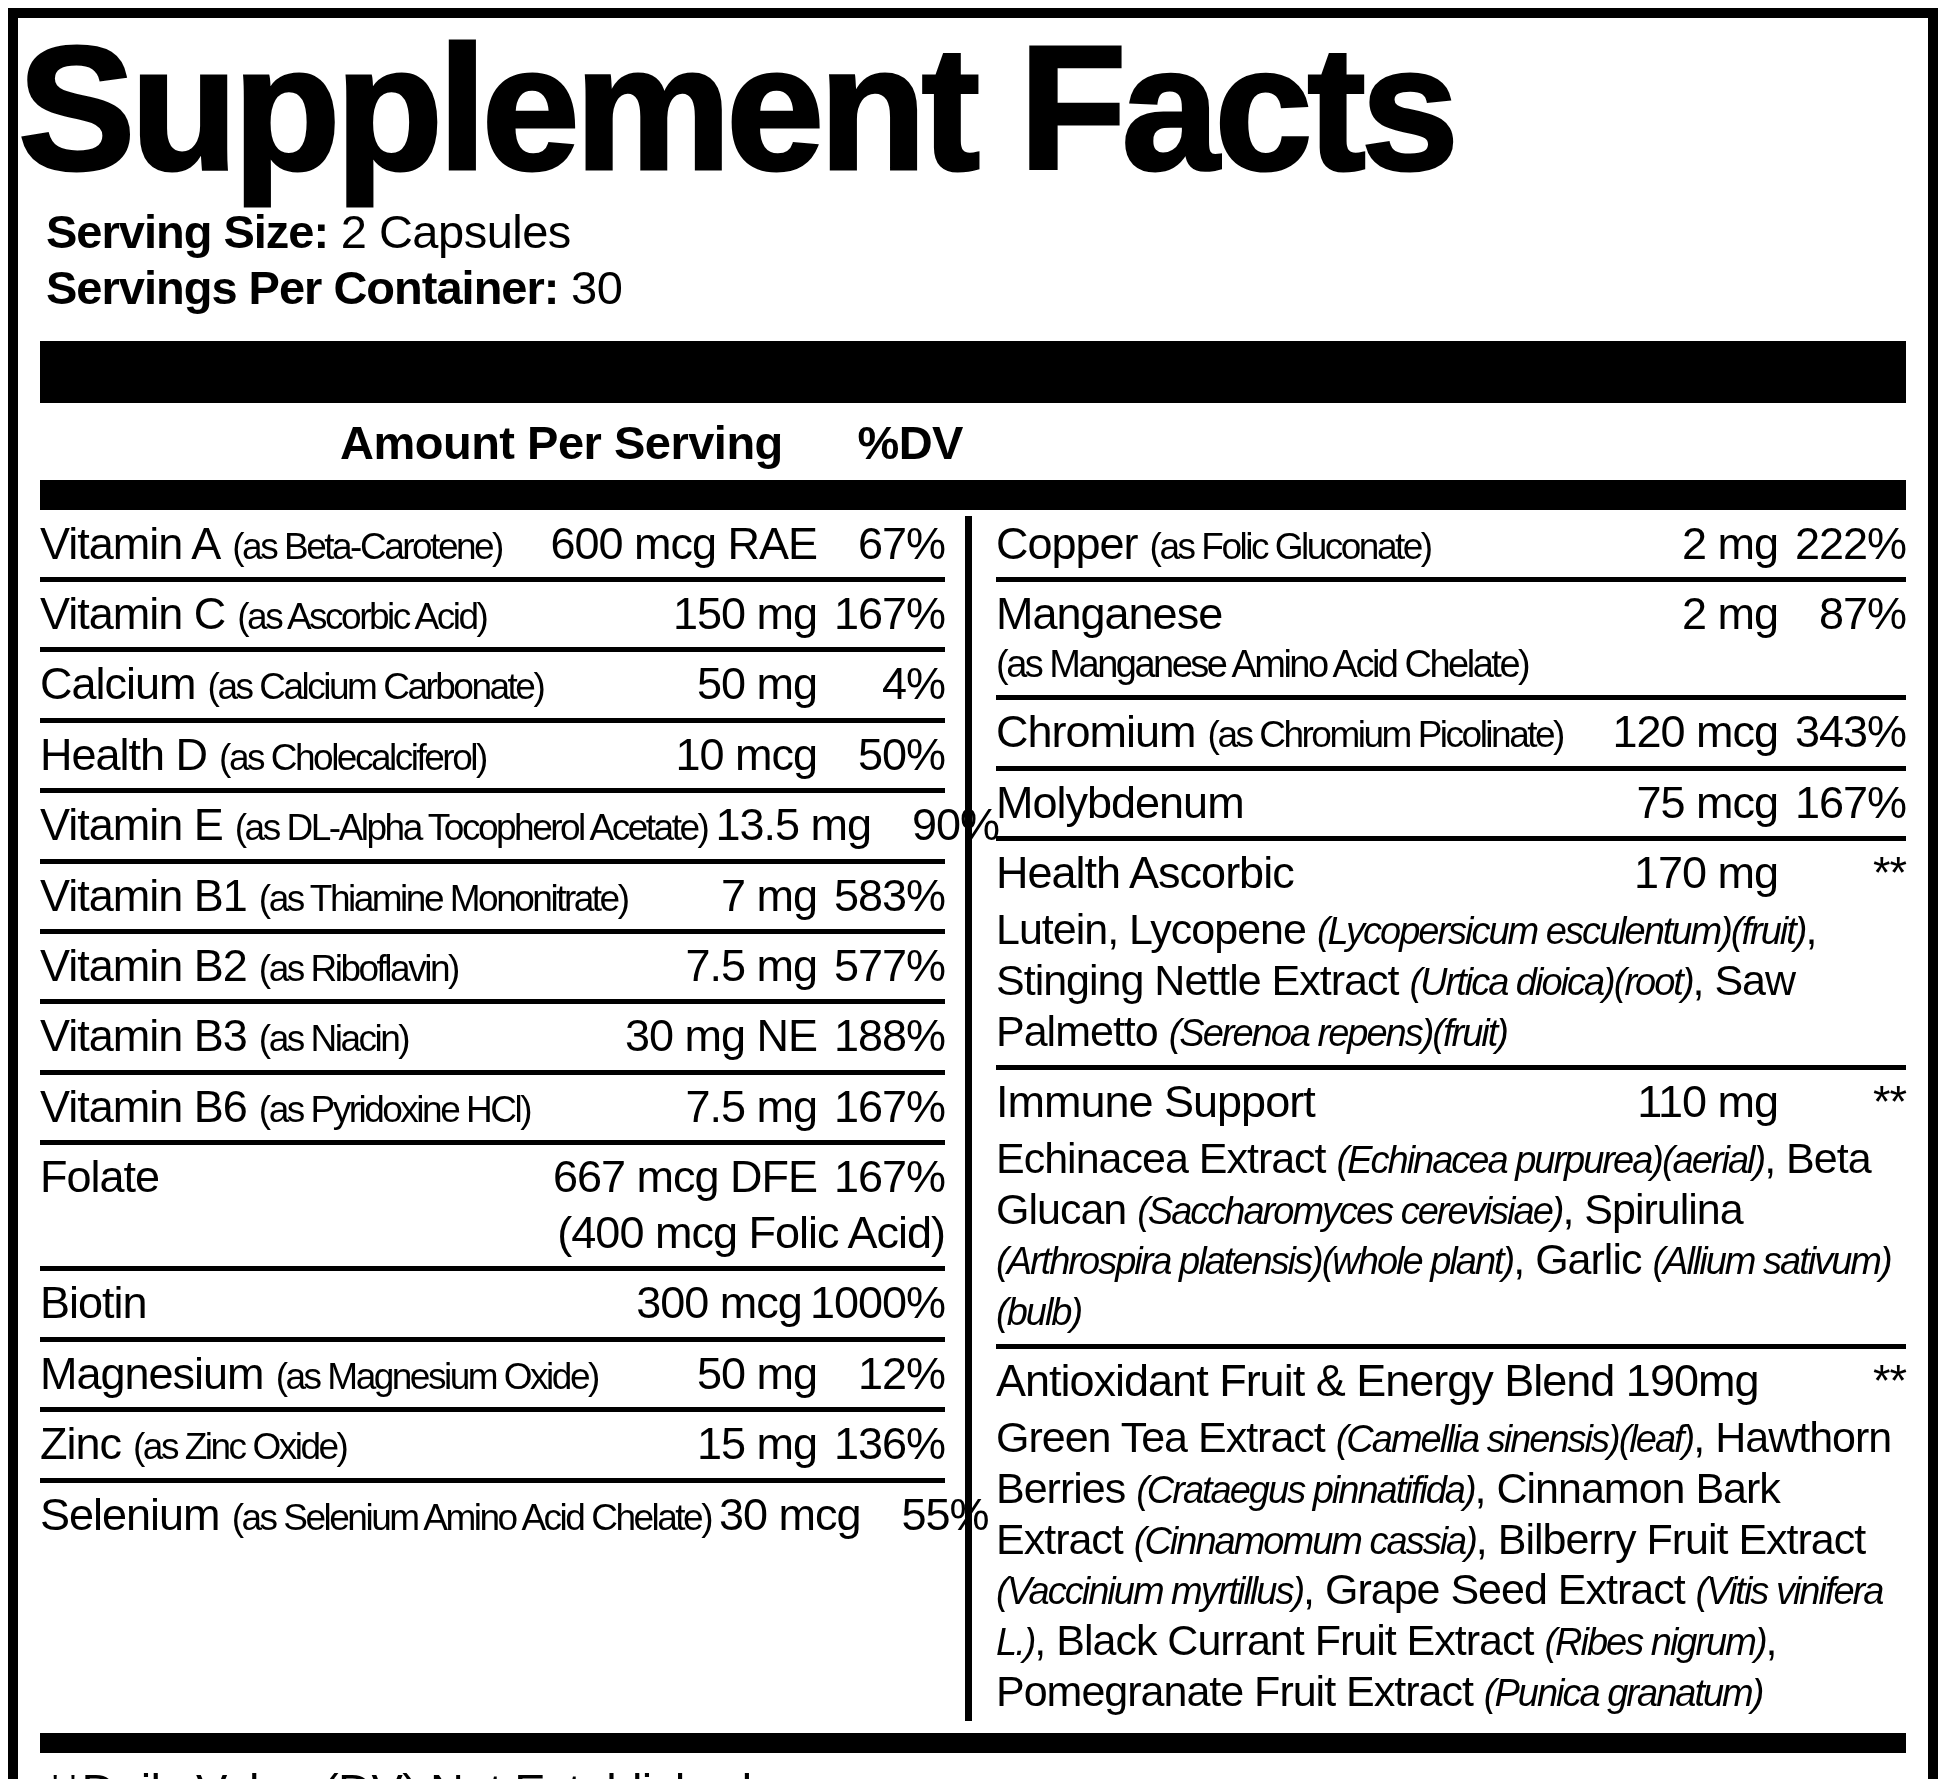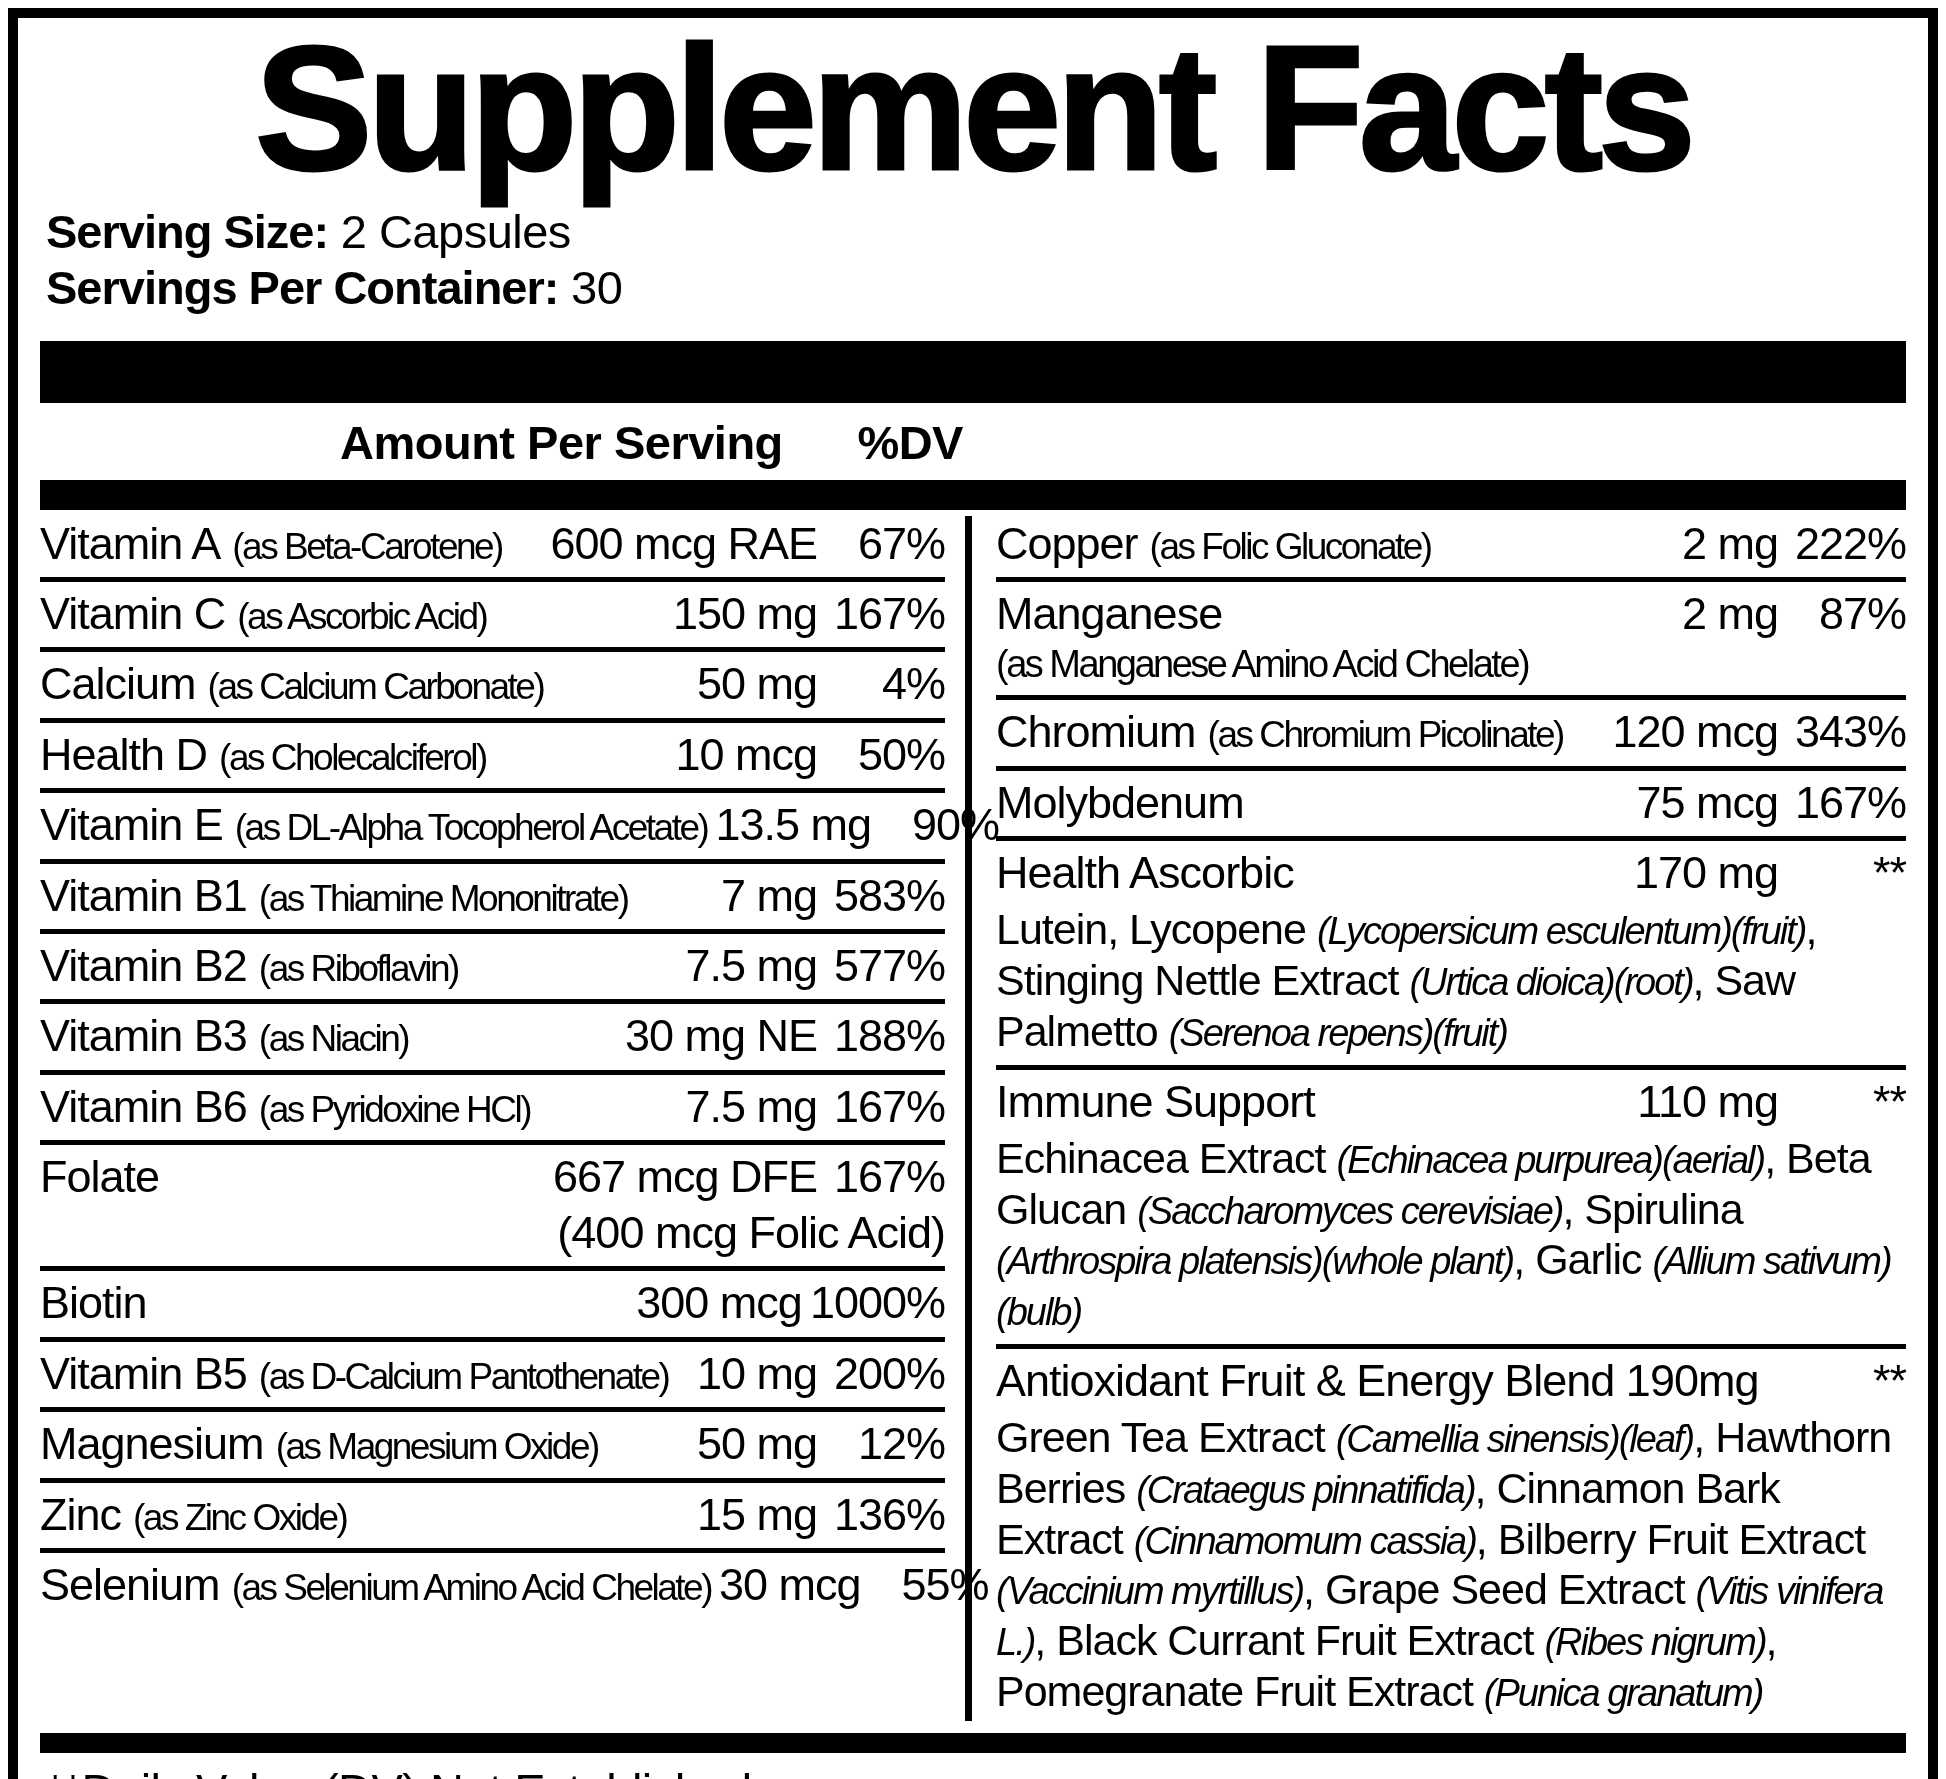--- a/index.html
+++ b/index.html
@@ -6,21 +6,21 @@
   body{
     width:1946px;height:1779px;overflow:hidden;
     font-family:"Liberation Sans", sans-serif;color:#000;
     letter-spacing:-0.5px;
   }
   .box{
     box-sizing:border-box;width:1930px;margin:8px 0 0 8px;
     border:10px solid #000;background:#fff;
   }
   .title{
-    font-weight:bold;text-align:center;
+    font-weight:bold;text-align:left;
     font-size:176px;line-height:0.92;letter-spacing:-5px;
     -webkit-text-stroke:3px #000;
     margin:10px 0 14px 0;white-space:nowrap;
   }
   .serving{margin-left:28px;font-size:47px;line-height:1.2;}
   .serving b{letter-spacing:-1px;}
   .bar{background:#000;margin:0 22px;}
   .bar-thick{height:62px;margin-top:24px;}
   .bar-med{height:30px;}
   .bar-thin{height:20px;margin-top:8px;}
@@ -145,27 +145,20 @@
         </div>
         <div class="row">
           <div class="line">
             <span class="nm"><span class="name">Biotin</span></span>
             <span class="amt">300 mcg</span>
             <span class="dv">1000%</span>
           </div>
         </div>
         <div class="row">
           <div class="line">
-            <span class="nm"><span class="name">Vitamin B5</span> <span class="note">(as D-Calcium Pantothenate)</span></span>
-            <span class="amt">10 mg</span>
-            <span class="dv">200%</span>
-          </div>
-        </div>
-        <div class="row">
-          <div class="line">
             <span class="nm"><span class="name">Magnesium</span> <span class="note">(as Magnesium Oxide)</span></span>
             <span class="amt">50 mg</span>
             <span class="dv">12%</span>
           </div>
         </div>
         <div class="row">
           <div class="line">
             <span class="nm"><span class="name">Zinc</span> <span class="note">(as Zinc Oxide)</span></span>
             <span class="amt">15 mg</span>
             <span class="dv">136%</span>

